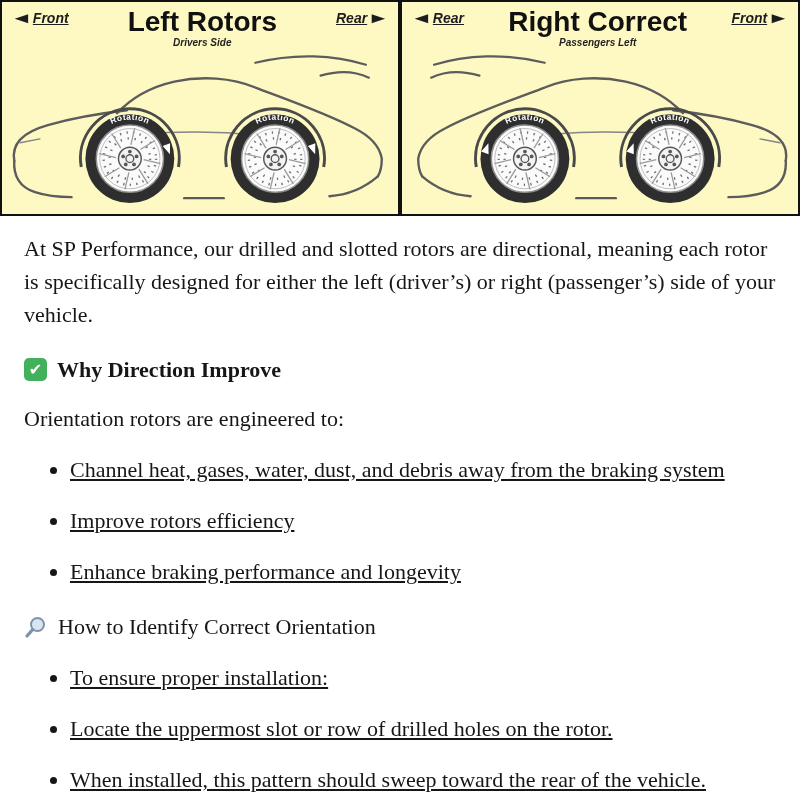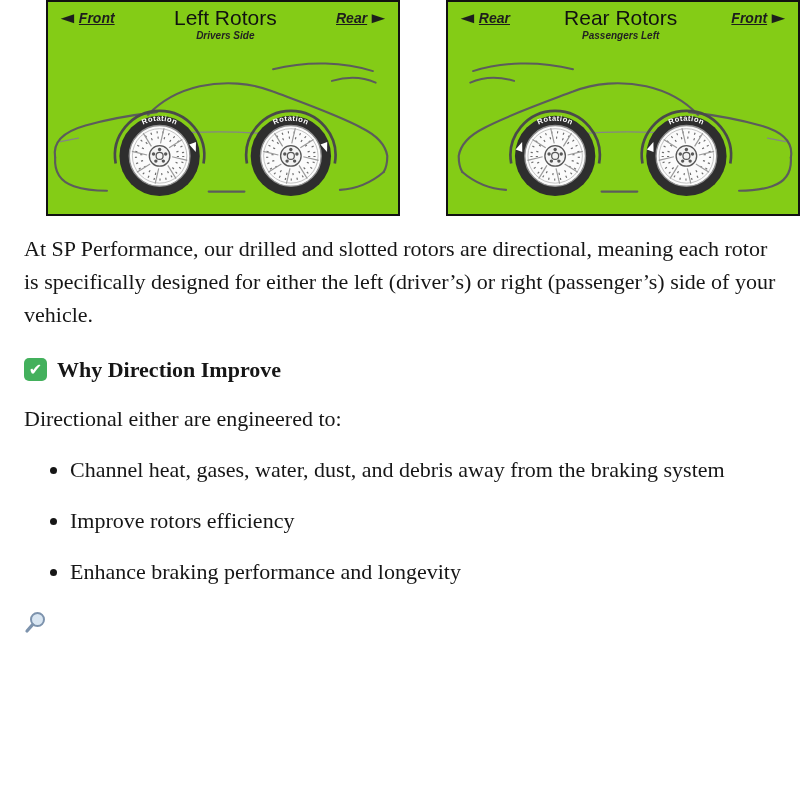--- a/index.html
+++ b/index.html
@@ -1,40 +1,40 @@
 <!DOCTYPE html>
 <html><head>
 <meta charset="utf-8">
 <style>
   * { box-sizing: border-box; margin: 0; padding: 0; }
   html, body { width: 800px; height: 800px; overflow: hidden; background: #ffffff; }
   body { font-family: "Liberation Serif", serif; color: #161616; }
 
   
   .diagram { display: flex; width: 800px; height: 216px; }
-  .panel { width: 50%; height: 216px; border: 2px solid #111; background: #84cc16; position: relative; margin-left: 46px; }
+  .panel { width: 50%; height: 216px; border: 2px solid #111; background: #fef9c3; position: relative; }
   .panel-header { display: flex; justify-content: space-between; align-items: flex-start; padding: 5px 8px 0 8px; height: 46px; font-family: "Liberation Sans", sans-serif; }
   .dir-label { font-weight: bold; font-style: italic; font-size: 14px; color: #1d1d1d; text-decoration: underline; white-space: nowrap; margin-top: 2px; }
   .dir-label .arrow { font-size: 15px; text-decoration: none; display: inline-block; transform: scaleX(1.5); padding: 0 4px; }
   .panel-title-wrap { text-align: center; line-height: 1.05; }
-  .panel-title { font-size: 21px; font-weight: normal; color: #111; }
+  .panel-title { font-size: 28px; font-weight: bold; color: #111; }
   .panel-subtitle { font-size: 10px; font-weight: bold; font-style: italic; color: #222; margin-top: 2px; }
   .car-svg { display: block; width: 100%; height: 164px; }
   .rot { font-family: "Liberation Sans", sans-serif; font-size: 8.5px; font-weight: bold; fill: #ffffff; letter-spacing: .5px; }
 
   
   .content { padding: 16px 24px 0 24px; font-size: 22px; line-height: 33px; }
   .intro { margin-bottom: 8px; }
   .sec-heading { font-size: 22px; font-weight: bold; margin: 22px 0 16px 0; display: flex; align-items: center; gap: 10px; }
   .sec-heading.regular { font-weight: normal; }
   .check-badge { display: inline-flex; width: 23px; height: 23px; border-radius: 5px; background: #43b05c; color: #fff; font-family: "DejaVu Sans", sans-serif; font-size: 16px; font-weight: bold; align-items: center; justify-content: center; flex: 0 0 auto; }
   .mag-icon { width: 24px; height: 24px; flex: 0 0 auto; }
   .lead { margin-bottom: 14px; }
   ul.bullets { list-style: disc; padding-left: 46px; margin-bottom: 16px; }
-  ul.bullets li { margin: 18px 0; }
+  ul.bullets li { margin: 18px 0; text-decoration: underline; }
 </style>
 </head>
 <body>
 
 <div class="diagram">
 
   <div class="panel">
     <div class="panel-header">
       <div class="dir-label"><span class="arrow">◄</span><span>Front</span></div>
       <div class="panel-title-wrap">
@@ -98,21 +98,21 @@
       <path id="arcB" d="M234.9,98.5 A39.5,39.5 0 0,1 309.1,98.5" fill="none"></path>
       <text class="rot"><textPath href="#arcB" startOffset="50%" text-anchor="middle">Rotation</textPath></text>
       <path d="M6,0 L-4.5,-4 L-4.5,4 Z" fill="#fff" transform="translate(310.5,102) rotate(70)"></path>
     </svg>
   </div>
 
   <div class="panel">
     <div class="panel-header">
       <div class="dir-label"><span class="arrow">◄</span><span>Rear</span></div>
       <div class="panel-title-wrap">
-        <div class="panel-title">Rear Rotors</div>
+        <div class="panel-title">Right Correct</div>
         <div class="panel-subtitle">Passengers Left</div>
       </div>
       <div class="dir-label"><span>Front</span><span class="arrow">►</span></div>
     </div>
     <svg class="car-svg" viewBox="0 0 392 166">
       <g transform="translate(392,0) scale(-1,1)">
         <use href="#carart"></use>
       </g>
 
       <path id="arcC" d="M82.9,98.5 A39.5,39.5 0 0,1 157.1,98.5" fill="none"></path>
@@ -128,29 +128,35 @@
 
 <div class="content">
 
   <p class="intro">At SP Performance, our drilled and slotted rotors are directional, meaning each rotor is specifically designed for either the left (driver’s) or right (passenger’s) side of your vehicle.</p>
 
   <div class="sec-heading">
     <span class="check-badge">✔</span>
     <span>Why Direction Improve</span>
   </div>
 
-  <p class="lead">Directional either are engineered to:</p>
+  <p class="lead">Orientation rotors are engineered to:</p>
 
   <ul class="bullets">
     <li>Channel heat, gases, water, dust, and debris away from the braking system</li>
     <li>Improve rotors efficiency</li>
     <li>Enhance braking performance and longevity</li>
   </ul>
 
   <div class="sec-heading regular">
     <svg class="mag-icon" viewBox="0 0 24 24">
       <circle cx="13.5" cy="9.5" r="6.5" fill="#d9e6f2" stroke="#7d93ad" stroke-width="2"></circle>
       <line x1="8.6" y1="14.6" x2="3" y2="21" stroke="#7d93ad" stroke-width="3.2" stroke-linecap="round"></line>
     </svg>
+    <span>How to Identify Correct Orientation</span>
   </div>
 
+  <ul class="bullets">
+    <li>To ensure proper installation:</li>
+    <li>Locate the uppermost slot or row of drilled holes on the rotor.</li>
+    <li>When installed, this pattern should sweep toward the rear of the vehicle.</li>
+  </ul>
 
 </div>
 
 </body></html>

